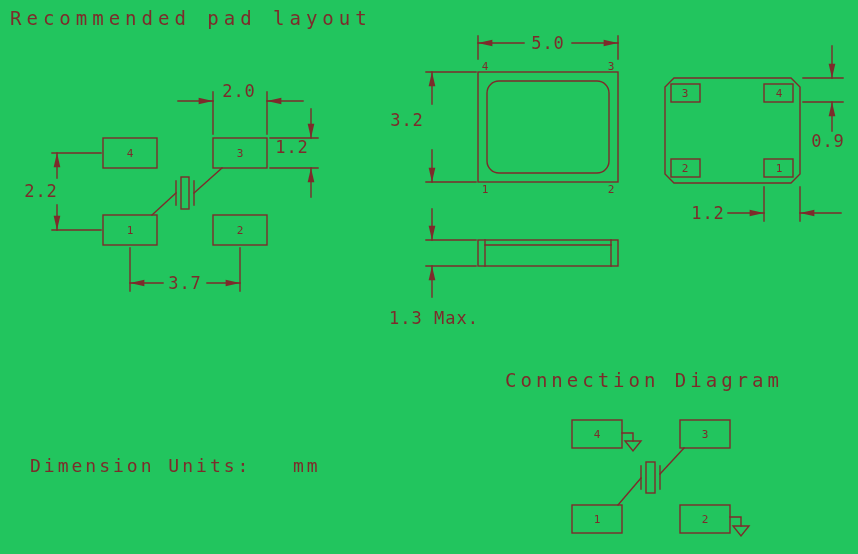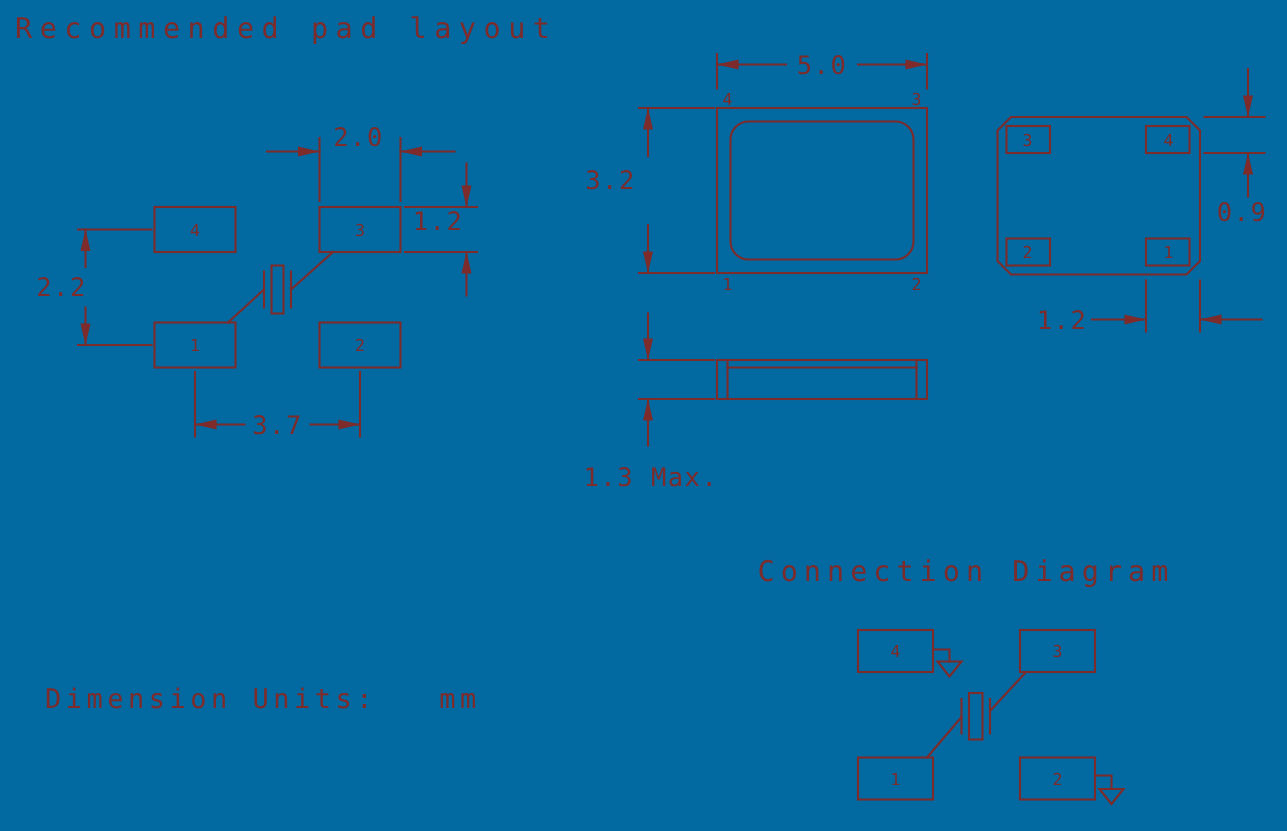--- a/index.html
+++ b/index.html
@@ -2,21 +2,21 @@
 <html style="--ink: #7d2b2b;"><head>
 <meta charset="utf-8">
 <style>
   :root { --ink: #7d2b2b; }
   * { box-sizing: border-box; }
   html, body { margin: 0; padding: 0; background: #ffffff; }
   .canvas {
     position: relative;
     width: 858px;
     height: 554px;
-    background: #0369a1;
+    background: #22c55e;
     overflow: hidden;
   }
   svg { display: block; }
   .t {
     font-family: "DejaVu Sans Mono", "Liberation Mono", monospace;
     fill: var(--ink);
   }
   .title  { font-size: 19px; letter-spacing: 5px; }
   .title2 { font-size: 19px; letter-spacing: 4px; }
   .units  { font-size: 18px; letter-spacing: 3px; }

